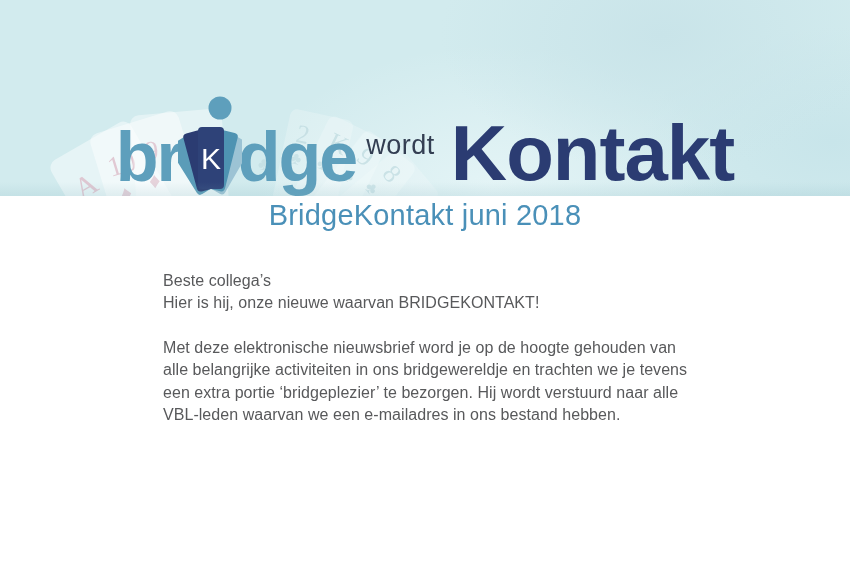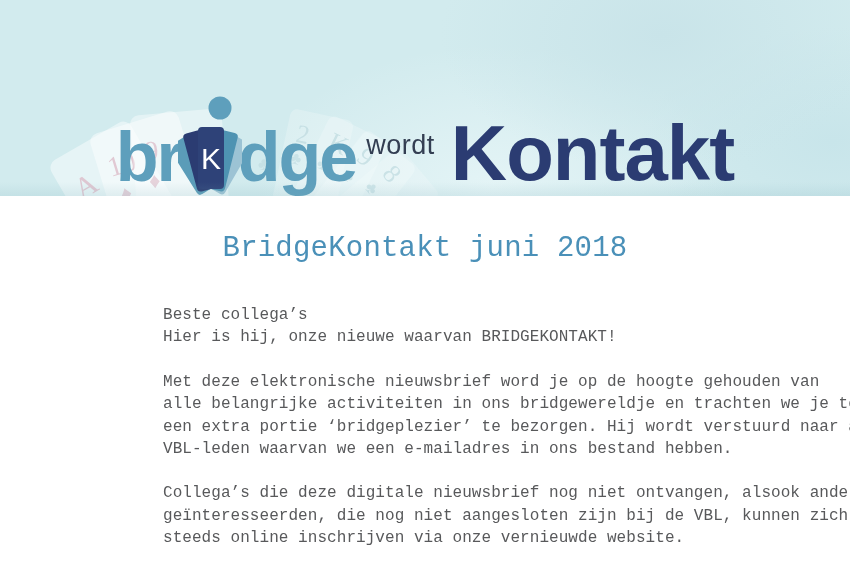--- a/index.html
+++ b/index.html
@@ -48,21 +48,21 @@
     display:flex;flex-direction:column;align-items:flex-start;
     margin:0 0 25px 10px;color:var(--logo-dark);
     font-size:27px;line-height:26px;font-weight:400;letter-spacing:0.5px;
   }
   .kontakt-text{
     font-size:78px;font-weight:600;color:var(--logo-navy);
     line-height:0.74;margin-left:16px;letter-spacing:-1px;
   }
 
   
-  .main{padding-top:34px;font-family:Liberation Mono, monospace;}
+  .main{}
   .title{
     text-align:center;font-size:29px;font-weight:400;
     color:var(--title-blue);line-height:38px;margin-bottom:36px;
     letter-spacing:0.2px;
   }
   .content{margin-left:163px;}
   .para{
     color:var(--body-text);font-size:16px;line-height:22.4px;
     white-space:pre;margin-bottom:22px;letter-spacing:0.05px;
   }
@@ -169,19 +169,16 @@
   <main class="main">
     <h1 class="title">BridgeKontakt juni 2018</h1>
 
     <div class="content">
       <p class="para">Beste collega’s
 Hier is hij, onze nieuwe waarvan BRIDGEKONTAKT!</p>
       <p class="para">Met deze elektronische nieuwsbrief word je op de hoogte gehouden van
 alle belangrijke activiteiten in ons bridgewereldje en trachten we je tevens
 een extra portie ‘bridgeplezier’ te bezorgen. Hij wordt verstuurd naar alle
 VBL-leden waarvan we een e-mailadres in ons bestand hebben.</p>
-      <p class="para">Collega’s die deze digitale nieuwsbrief nog niet ontvangen, alsook andere
-geïnteresseerden, die nog niet aangesloten zijn bij de VBL, kunnen zich
-steeds online inschrijven via onze vernieuwde website.</p>
     </div>
   </main>
 
 </div>
 
 </body></html>

